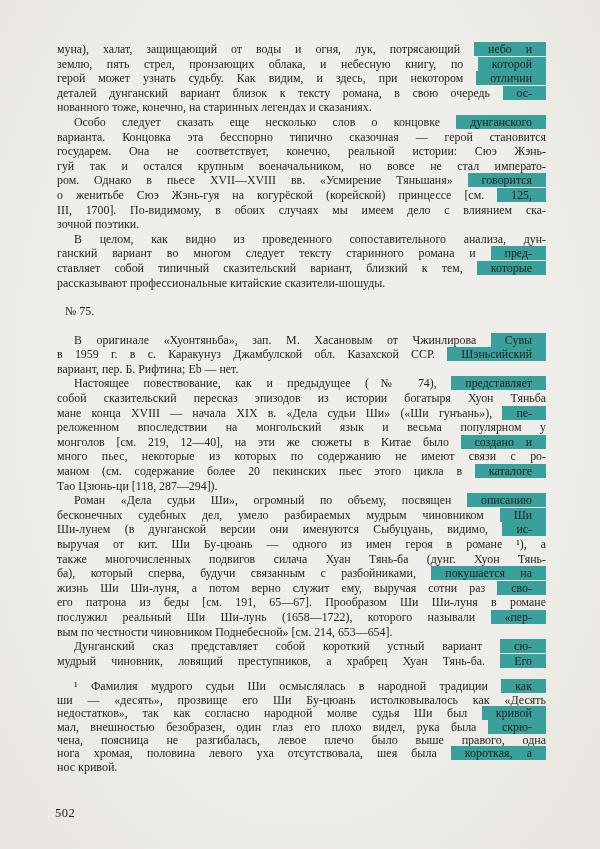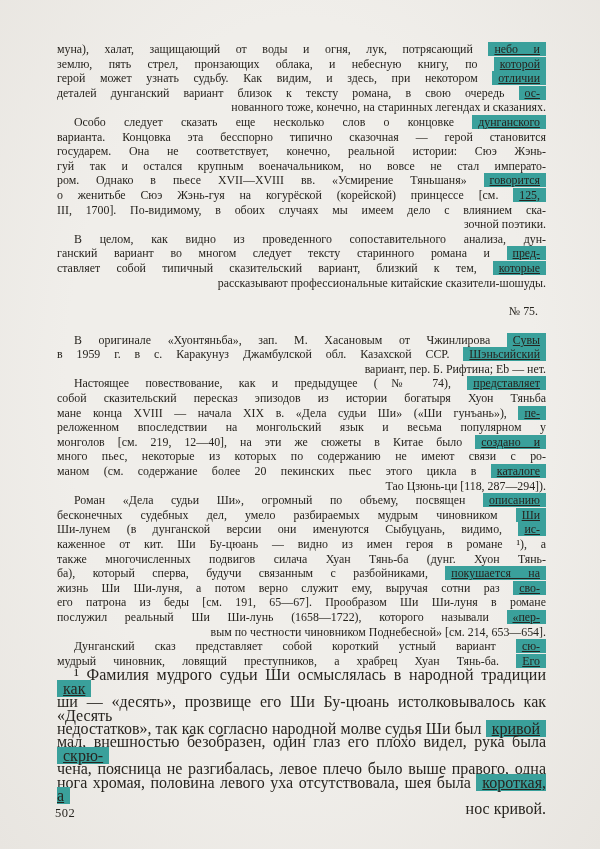--- a/index.html
+++ b/index.html
@@ -19,31 +19,31 @@
   .text-block {
     position: absolute;
     left: 57px;
     top: 42px;
     width: 489px;
     font-size: 11.9px;
     line-height: 14.6px;
   }
   .para { margin: 0; }
   .para.heading { margin: 14px 8px; }
-  .line { text-align: right; white-space: normal; }
+  .line { text-align: left; white-space: normal; }
   .line.just { text-align: justify; text-align-last: justify; }
   .line.indent { text-indent: 17px; }
   mark {
     background: var(--hl, #3aa09b);
     color: inherit;
-    padding: 0 6px;
-    text-decoration: underline;
+    padding: 0 14px;
   }
   .footnote {
-    font-size: 16px;
+    margin-top: 12px;
+    font-size: 12px;
     line-height: 13.4px;
   }
   .page-number {
     position: absolute;
     left: 55px;
     top: 806px;
     font-size: 12.5px;
     letter-spacing: 0.5px;
   }
 </style>
@@ -91,21 +91,21 @@
           <div class="line just">реложенном впоследствии на монгольский язык и весьма популярном у</div>
           <div class="line just">монголов [см. 219, 12—40], на эти же сюжеты в Китае было <mark>создано и</mark></div>
           <div class="line just">много пьес, некоторые из которых по содержанию не имеют связи с ро-</div>
           <div class="line just">маном (см. содержание более 20 пекинских пьес этого цикла в <mark>каталоге</mark></div>
           <div class="line">Тао Цзюнь-ци [118, 287—294]).</div>
         </div>
         <div class="para">
           <div class="line just indent">Роман «Дела судьи Ши», огромный по объему, посвящен <mark>описанию</mark></div>
           <div class="line just">бесконечных судебных дел, умело разбираемых мудрым чиновником <mark>Ши</mark></div>
           <div class="line just">Ши-лунем (в дунганской версии они именуются Сыбуцуань, видимо, <mark>ис-</mark></div>
-          <div class="line just">каженное от кит. Ши Бу-цюань — видно из имен героя в романе ¹), а</div>
+          <div class="line just">выручая от кит. Ши Бу-цюань — одного из имен героя в романе ¹), а</div>
           <div class="line just">также многочисленных подвигов силача Хуан Тянь-ба (дунг. Хуон Тянь-</div>
           <div class="line just">ба), который сперва, будучи связанным с разбойниками, <mark>покушается на</mark></div>
           <div class="line just">жизнь Ши Ши-луня, а потом верно служит ему, выручая сотни раз <mark>сво-</mark></div>
           <div class="line just">его патрона из беды [см. 191, 65—67]. Прообразом Ши Ши-луня в романе</div>
           <div class="line just">послужил реальный Ши Ши-лунь (1658—1722), которого называли <mark>«пер-</mark></div>
           <div class="line">вым по честности чиновником Поднебесной» [см. 214, 653—654].</div>
         </div>
         <div class="para">
           <div class="line just indent">Дунганский сказ представляет собой короткий устный вариант <mark>сю-</mark></div>
           <div class="line just">мудрый чиновник, ловящий преступников, а храбрец Хуан Тянь-ба. <mark>Его</mark></div>

